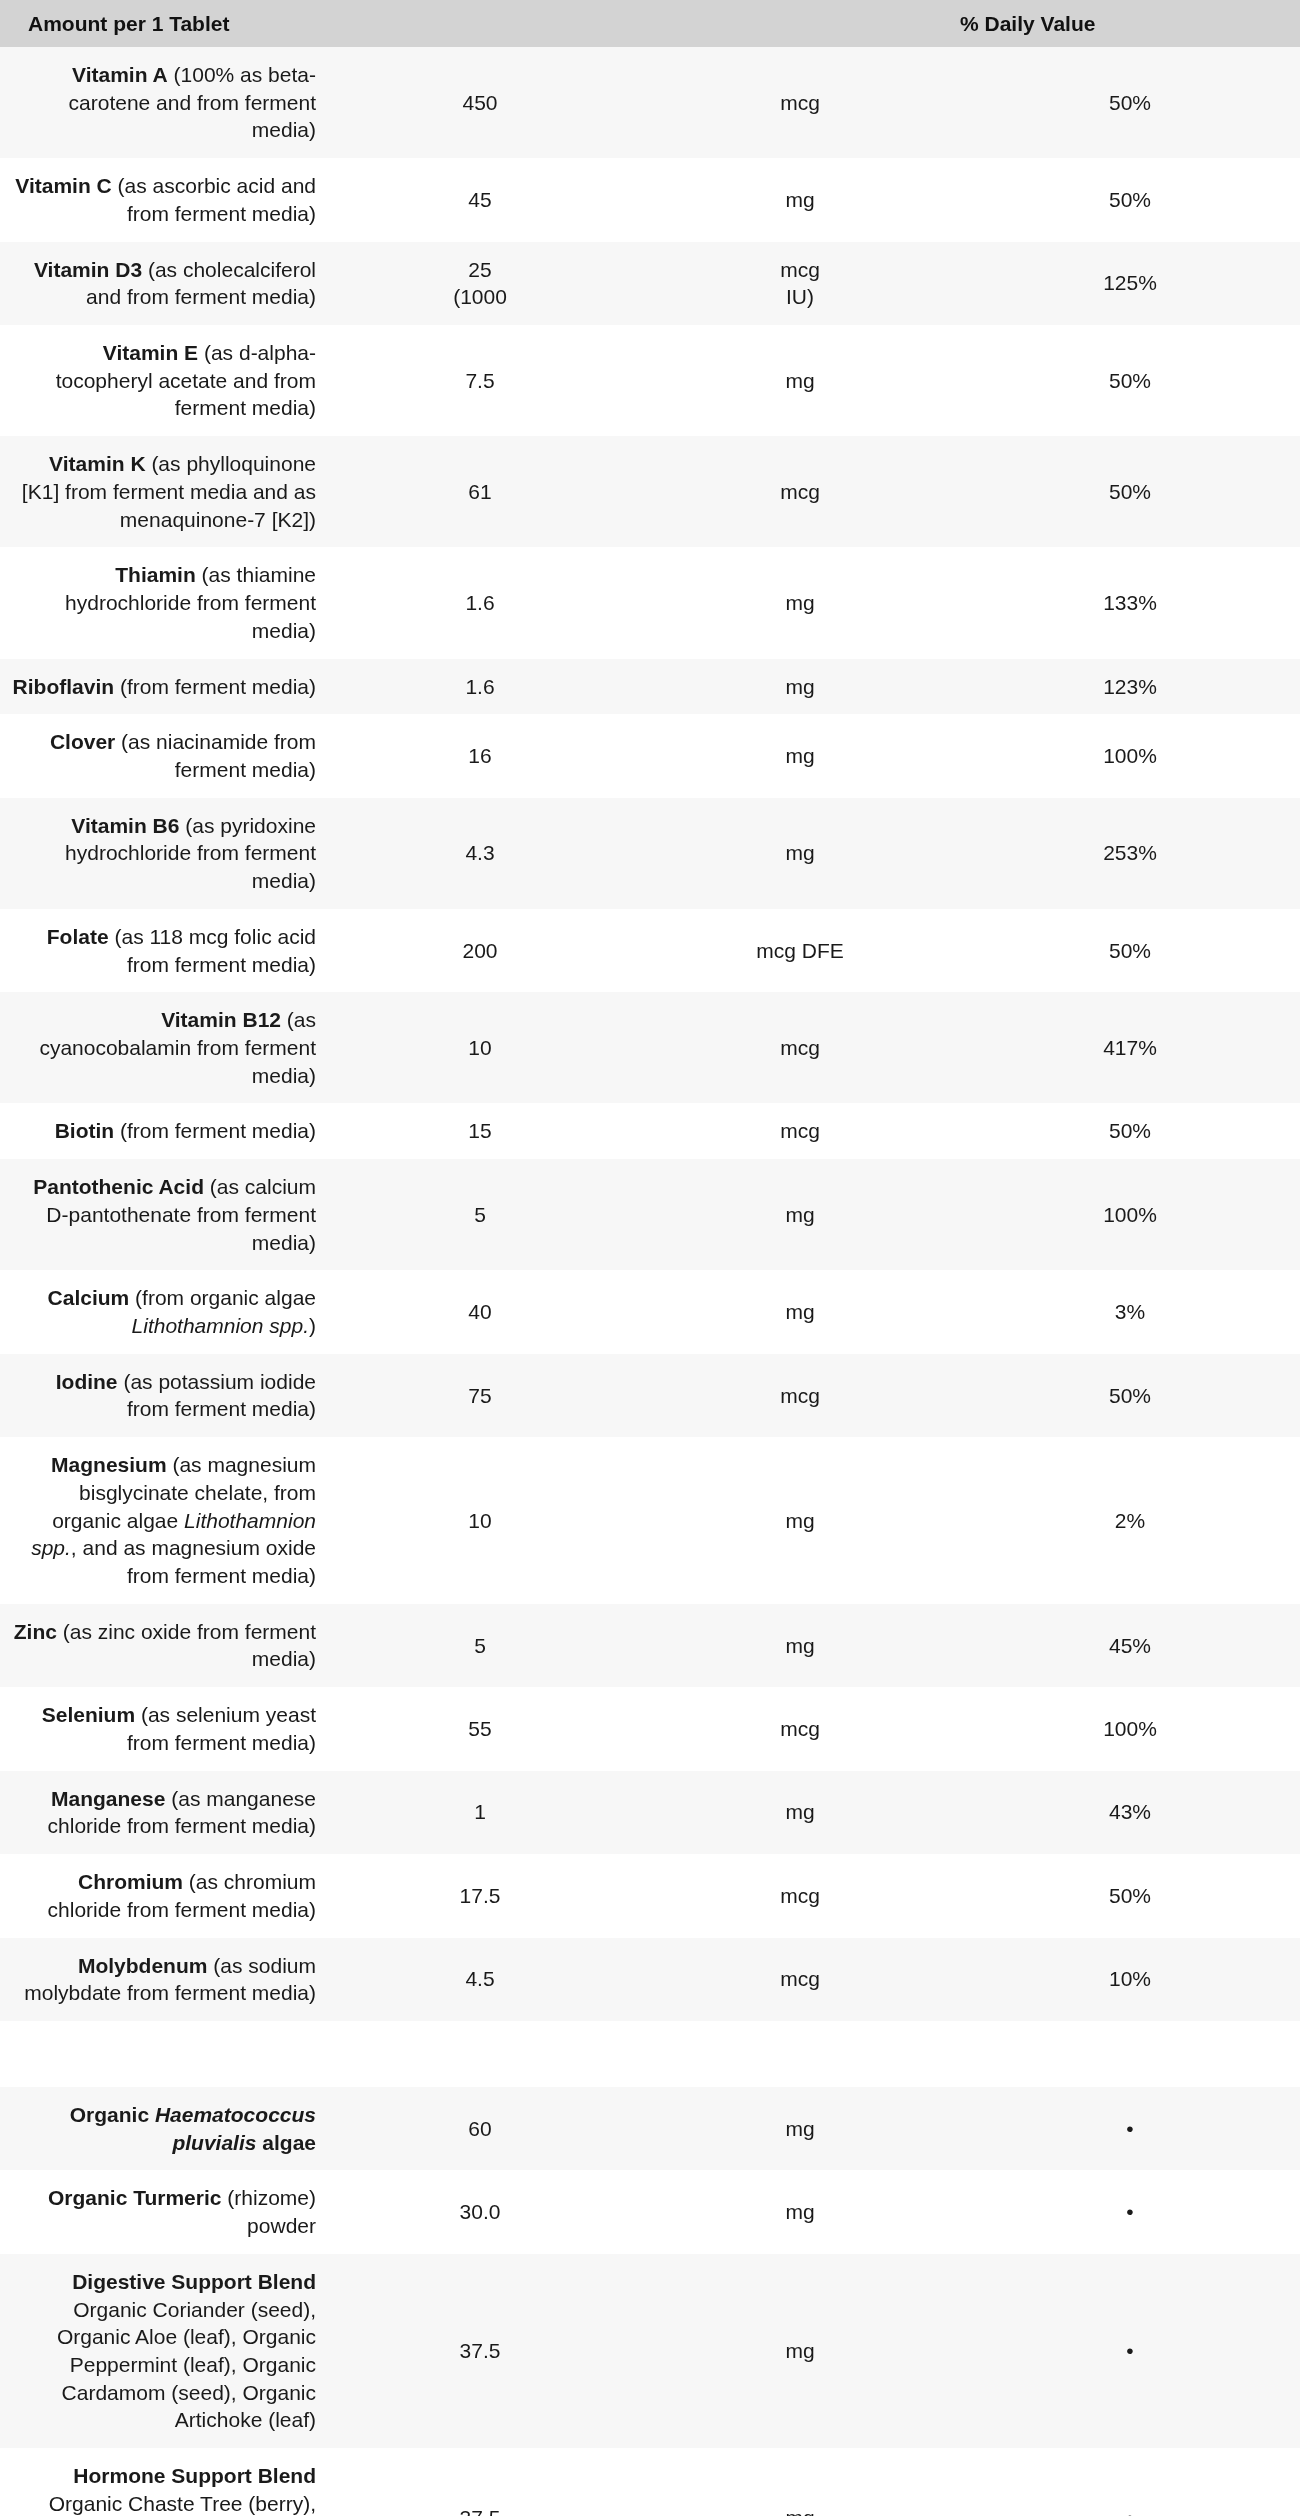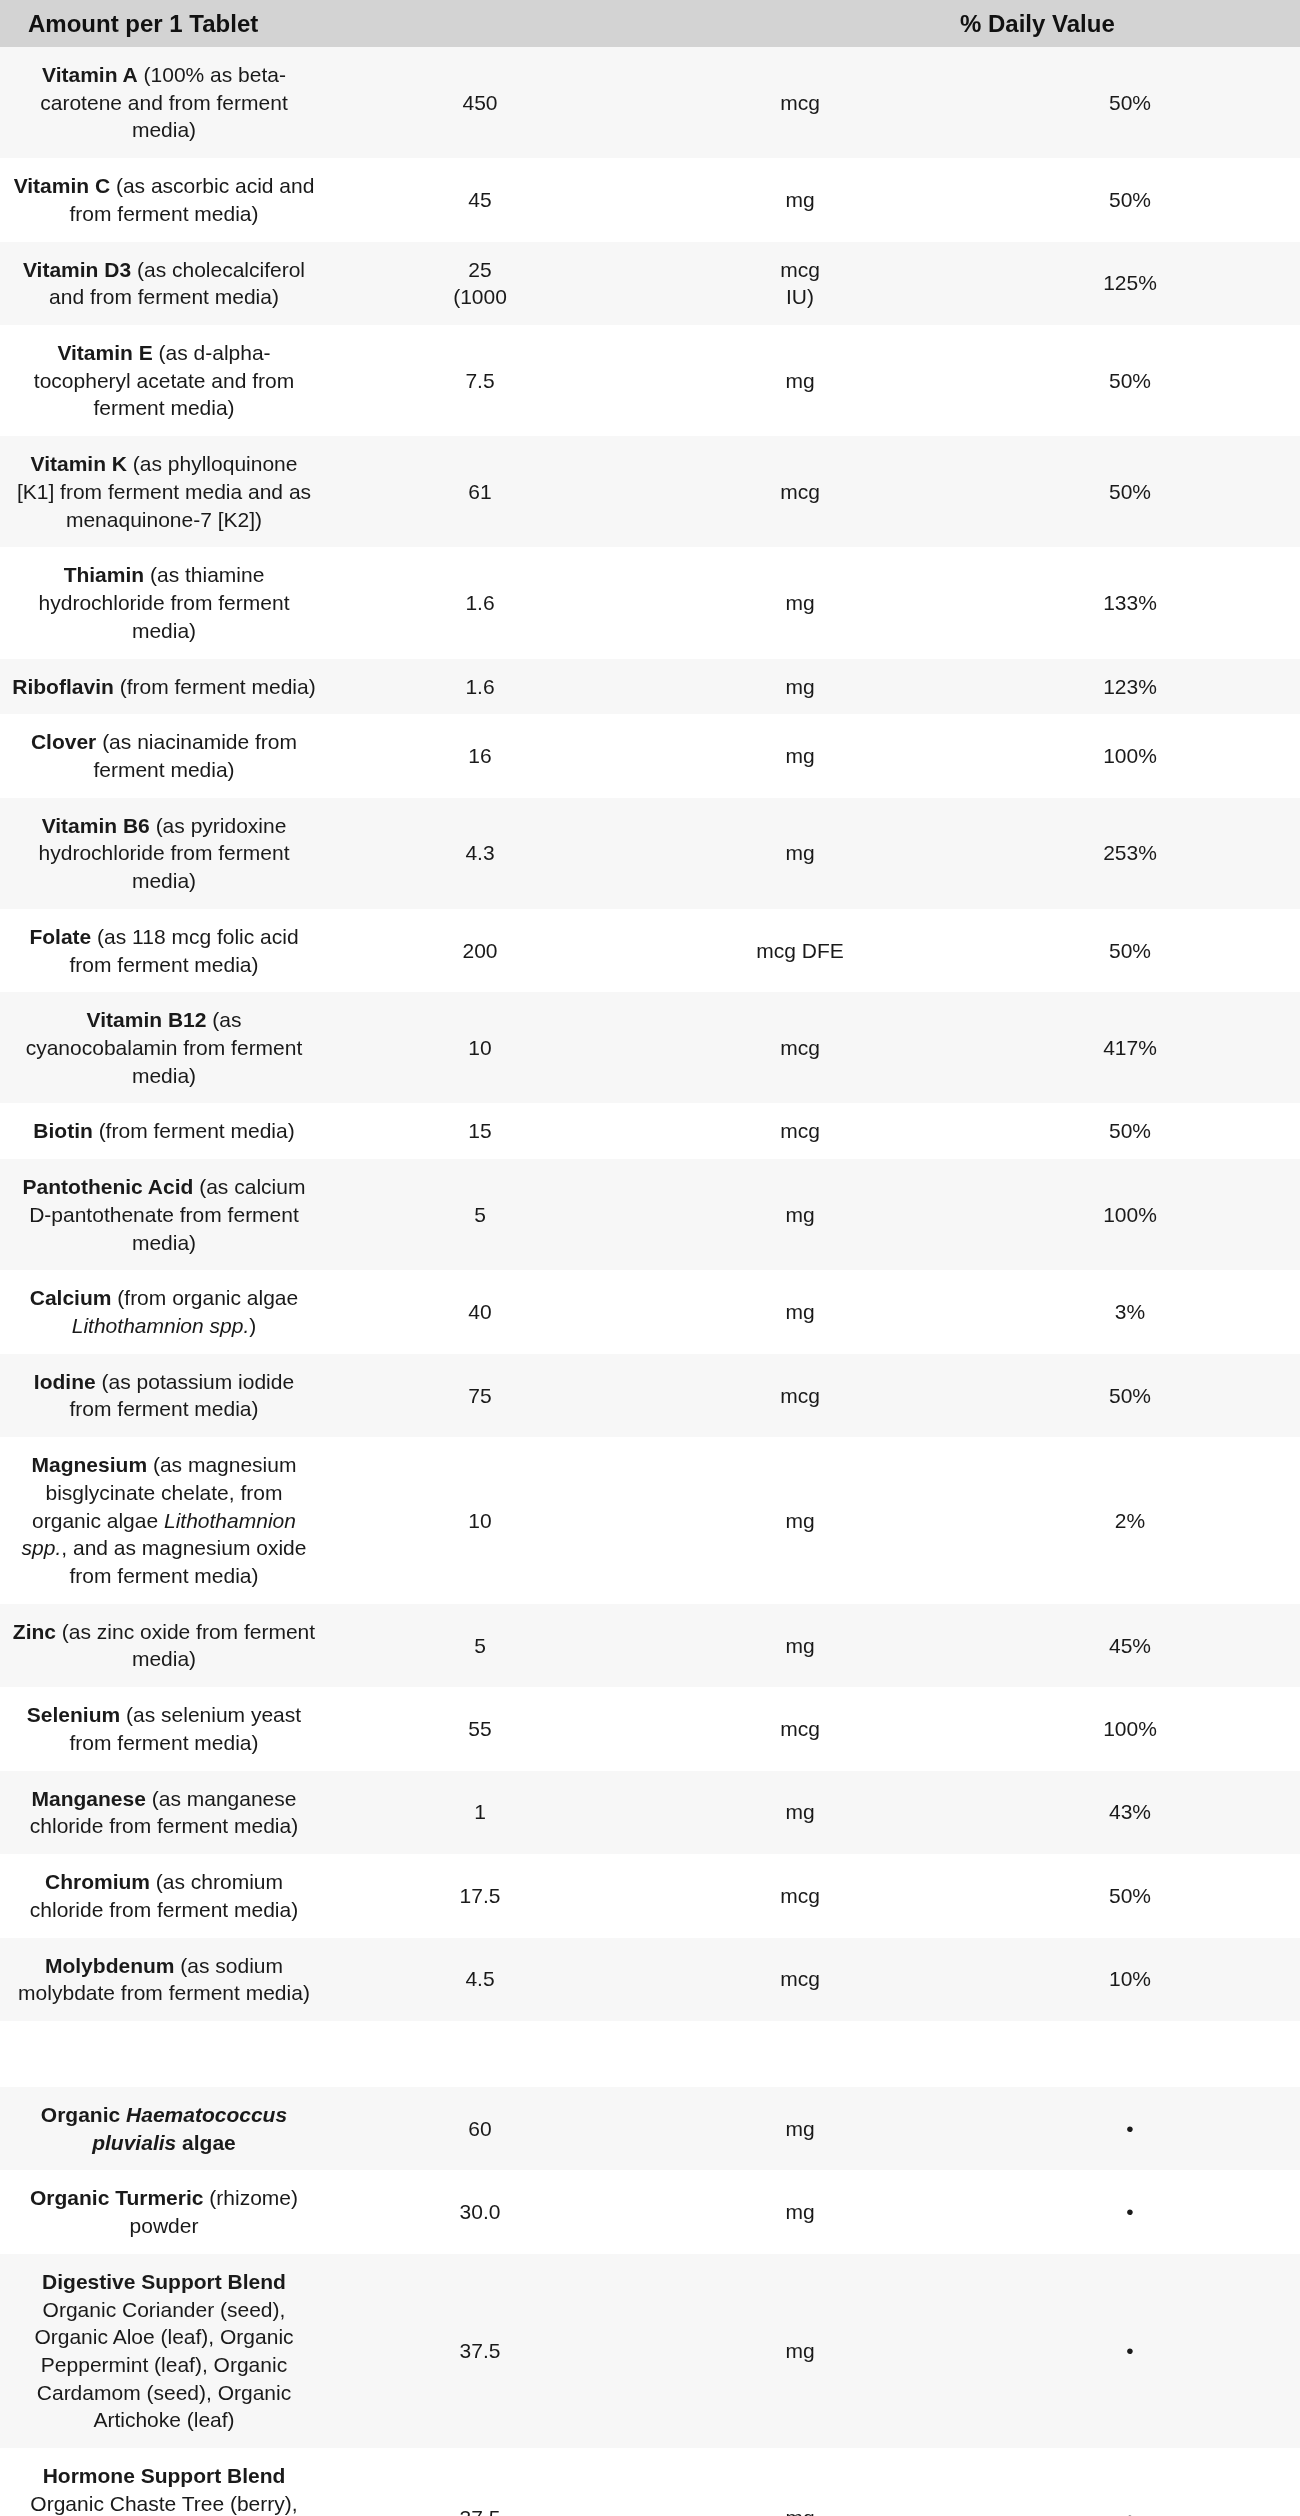--- a/index.html
+++ b/index.html
@@ -27,21 +27,21 @@
   col.c-amt   { width: 320px; }
   col.c-unit  { width: 320px; }
   col.c-dv    { width: 340px; }
 
   
   thead tr.header-row { background: #d3d3d3; }
   thead th {
     padding: 0;
     height: 47px;
     vertical-align: middle;
-    font-size: 24px;
+    font-size: 21px;
     font-weight: bold;
     color: #111111;
     border: none;
   }
   th.th-amount {
     text-align: left;
     padding-left: 28px;
   }
   th.th-dv {
     text-align: left;
@@ -54,21 +54,21 @@
 
   tbody td {
     padding: 14px 6px;
     vertical-align: middle;
     font-size: 21px;
     line-height: 1.32;
     border: none;
     text-align: center;
   }
   td.cell-name {
-    text-align: center;
+    text-align: right;
     padding-left: 12px;
     padding-right: 4px;
     margin-left: 30px;
   }
   td.cell-amount, td.cell-unit, td.cell-dv {
     font-size: 21px;
     white-space: pre-line;
   }
   .nm-bold { font-weight: bold; }
   .nm-italic { font-style: italic; }

